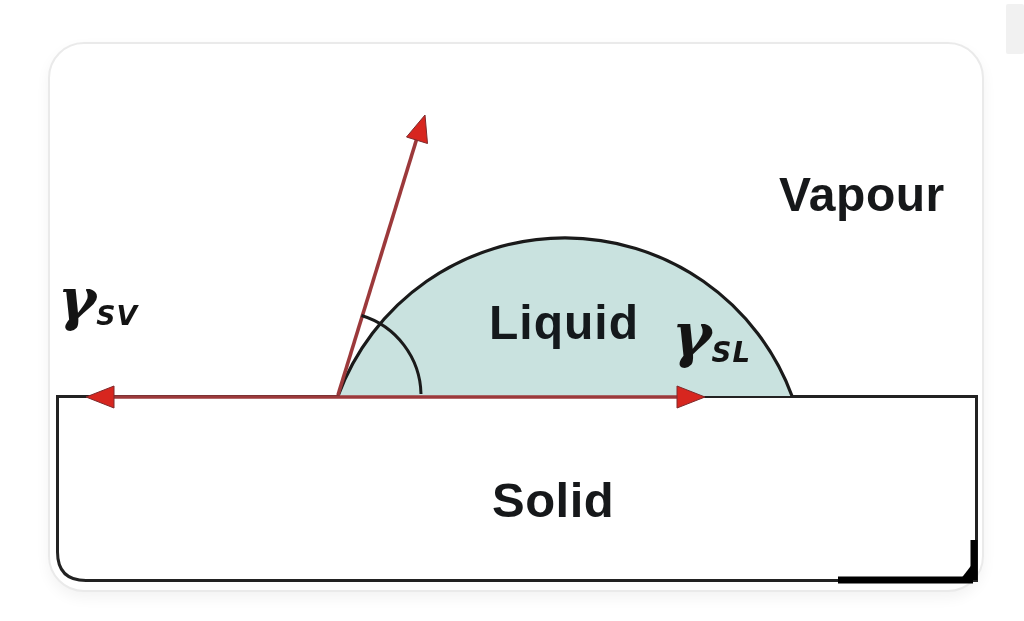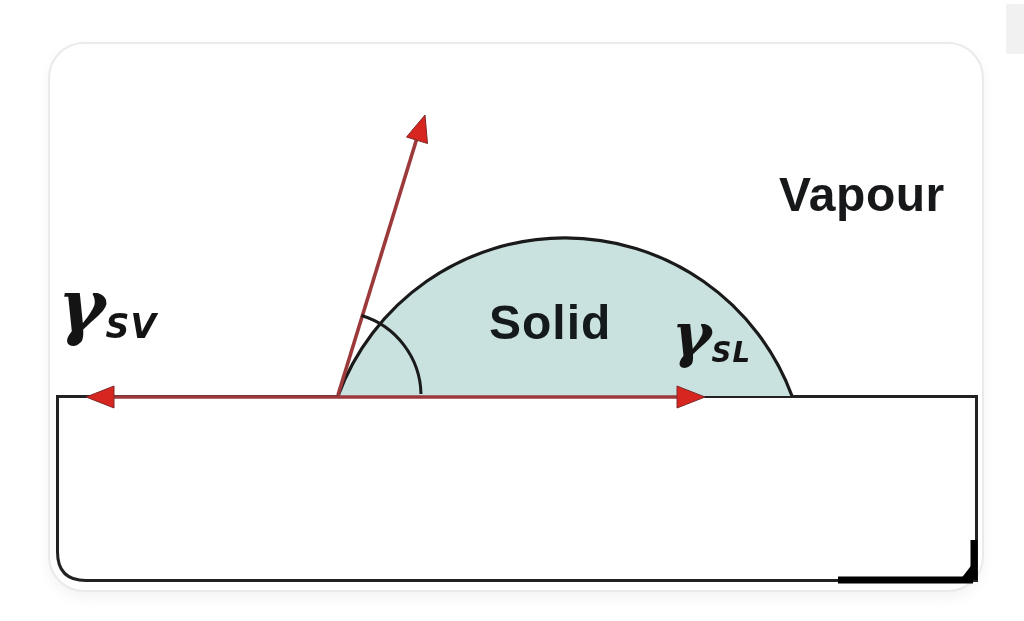--- a/index.html
+++ b/index.html
@@ -36,21 +36,21 @@
   .glabel .sym{
     font-family:"DejaVu Serif","Liberation Serif",serif;
     font-style:italic;font-weight:700;
   }
   .glabel .sub{
     font-family:"DejaVu Sans","Liberation Sans",sans-serif;
     font-style:italic;font-weight:600;
     font-size:0.46em;vertical-align:-0.22em;letter-spacing:1px;
   }
   .g-lv{left:414px;top:22px;font-size:72px;}
-  .g-sv{left:58px;top:270px;font-size:72px;}
+  .g-sv{left:58px;top:270px;font-size:58px;}
   .g-sl{left:672px;top:305px;font-size:60px;}
   .t-e{left:397px;top:288px;font-size:56px;}
   .t-e .sym{font-family:"DejaVu Serif","Liberation Serif",serif;font-style:italic;font-weight:700;}
   .t-e .sub{font-family:"DejaVu Sans",sans-serif;font-style:normal;font-weight:600;font-size:0.42em;vertical-align:-0.18em;}
   .word{font-weight:700;color:#16181a;letter-spacing:0.5px;}
   .w-vapour{left:741px;top:171px;font-size:48px;margin-left:38px;}
   .w-liquid{left:489px;top:299px;font-size:48px;letter-spacing:1px;color:#14191c;}
   .w-solid{left:492px;top:476px;font-size:49px;}
 </style>
 </head>
@@ -83,20 +83,21 @@
   </svg>
 
 
   <div class="label word w-vapour">Vapour</div>
 
   <div class="label glabel g-sv">
     <span class="sym">γ</span><span class="sub">SV</span>
   </div>
 
 
-  <div class="label word w-liquid">Solid</div>
+  <div class="label word w-liquid">Liquid</div>
 
   <div class="label glabel g-sl">
     <span class="sym">γ</span><span class="sub">SL</span>
   </div>
 
+  <div class="label word w-solid">Solid</div>
 
 </div>
 
 </body></html>

